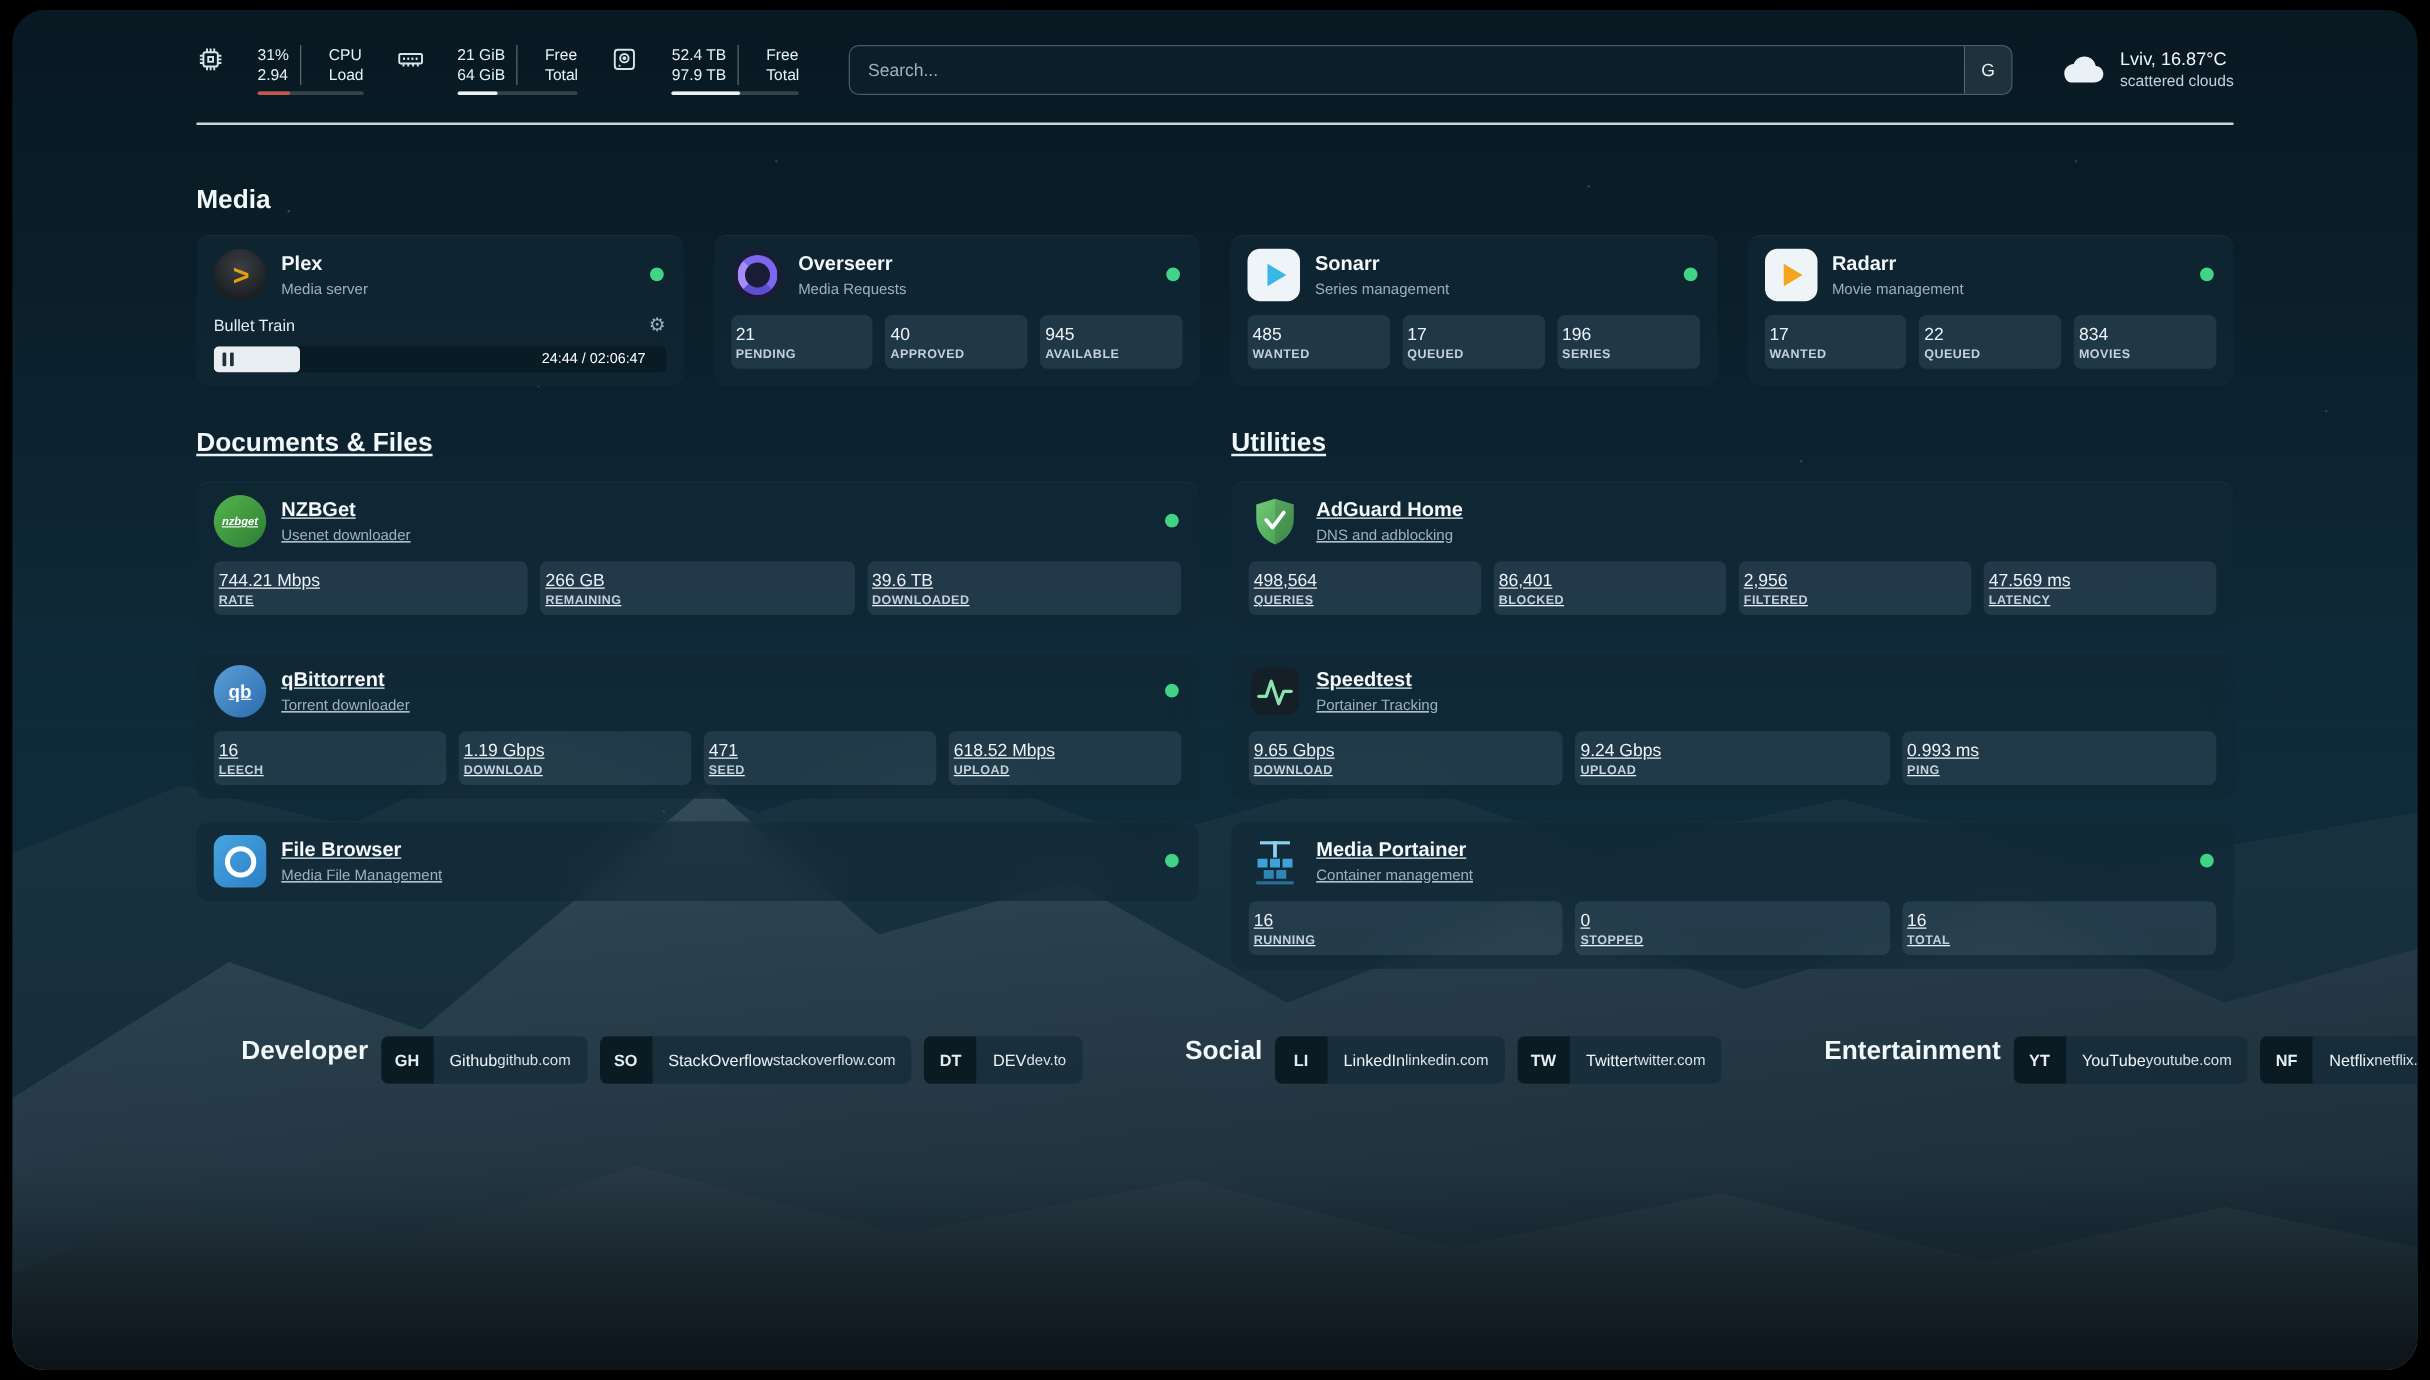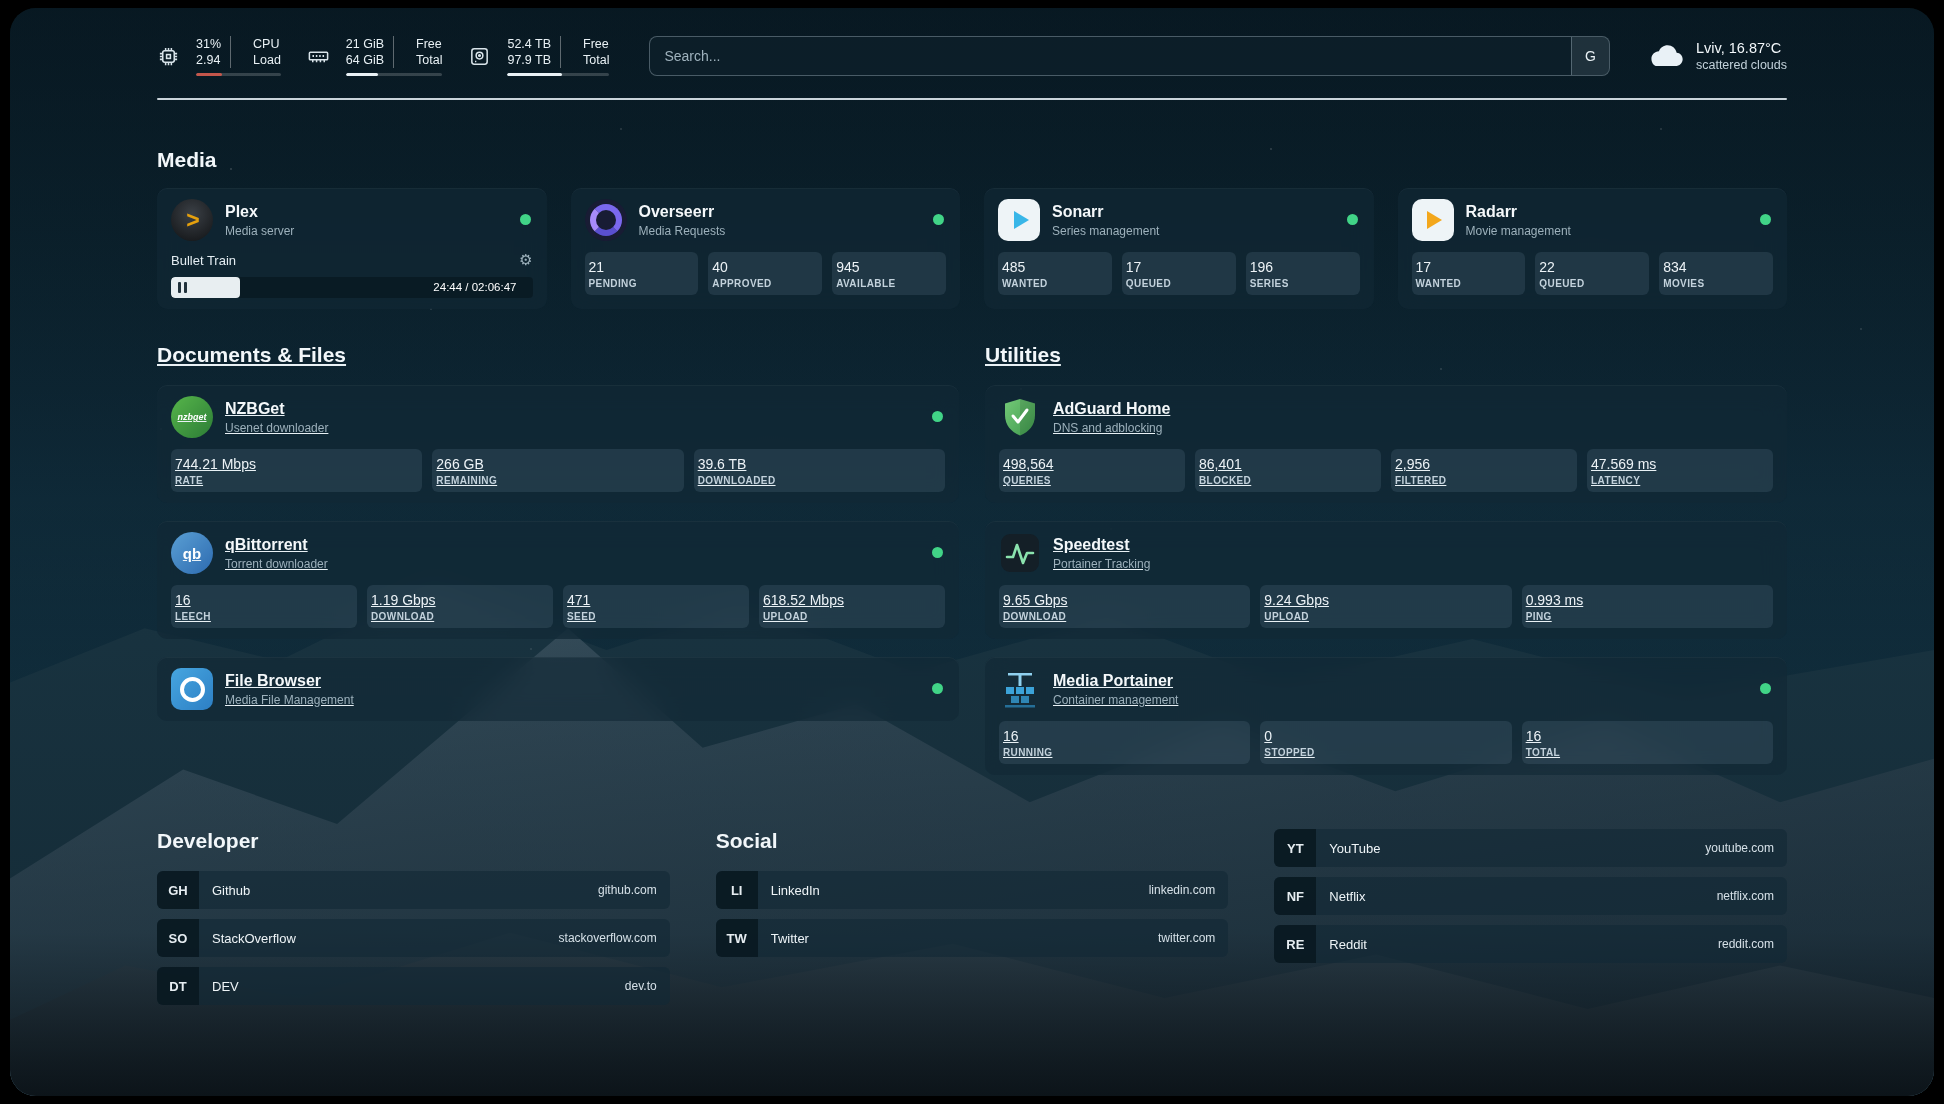--- a/index.html
+++ b/index.html
@@ -31,21 +31,21 @@
       340px 560px 0 0 rgba(255,255,255,.22), 520px 640px 0 0 rgba(255,255,255,.2),
       840px 600px 0 0 rgba(255,255,255,.22), 1010px 380px 0 0 rgba(255,255,255,.25),
       1320px 600px 0 0 rgba(255,255,255,.2), 1650px 120px 0 0 rgba(255,255,255,.3),
       150px 420px 0 0 rgba(255,255,255,.22), 1850px 320px 0 0 rgba(255,255,255,.25); }
 
   
   .container { position:relative; z-index:2; width:1630px; margin:0 auto; padding-top:28px; color:#e9f1f5; }
 
   
   .topbar { display:flex; align-items:center; gap:26px; }
-  .metric { display:flex; align-items:center; gap:16px; }
+  .metric { display:flex; align-items:flex-start; gap:26px; }
   .m-icon { width:23px; height:23px; flex:none; }
   .m-rows { display:flex; font-size:12.5px; line-height:16px; color:#e9f1f5; white-space:nowrap; }
   .m-labs { margin-left:9px; padding-left:22px; border-left:1px solid rgba(255,255,255,0.35); }
   .m-bar { height:3px; background:rgba(255,255,255,0.18); border-radius:2px; margin-top:5px; overflow:hidden; }
   .m-fill { height:100%; border-radius:2px; background:#e9f1f5; }
   .m-fill.cpu { background:#c4564b; }
 
   .searchwrap { flex:1; position:relative; height:40px; margin-left:14px; }
   .searchwrap input { width:100%; height:100%; background:rgba(14,32,43,0.72); border:1px solid rgba(165,185,196,0.4);
     border-radius:8px; color:#e9f1f5; font-size:14px; padding:0 56px 0 14px; outline:none; font-family:"Liberation Sans", sans-serif; }
@@ -107,21 +107,21 @@
   .pause i { display:block; width:3px; height:11px; background:#22323c; border-radius:1px; }
   .ptime { position:absolute; right:16px; top:0; line-height:21px; font-size:11.5px; color:#fff; }
 
   
   .main-cols { display:grid; grid-template-columns:1fr 1fr; gap:26px; margin-top:34px;text-decoration:underline; }
   .col { display:flex; flex-direction:column; gap:18px; }
   .col .section-h { margin-bottom:0; }
 
   
   .bm-grid { display:grid; grid-template-columns:1fr 1fr 1fr; gap:46px; margin-top:54px; }
-  .bm-col { display:flex; flex-direction:column; gap:10px; }
+  .bm-col { display:flex; flex-direction:row; gap:10px;margin-left:36px; }
   .bm-col .section-h { margin-bottom:8px; }
   .bm-row { height:38px; background:rgba(17,40,53,0.62); border-radius:6px; display:flex; align-items:center; overflow:hidden; cursor:pointer; }
   .bm-abbr { width:42px; align-self:stretch; background:rgba(8,22,30,0.8); display:flex; align-items:center; justify-content:center;
              font-size:13px; font-weight:600; color:#e6edf1; flex:none; }
   .bm-name { padding-left:13px; font-size:13px; color:#eef4f7; }
   .bm-url { margin-left:auto; padding-right:13px; font-size:12px; color:#d5e0e7; }
 </style>
 </head>
 <body>
 
@@ -554,20 +554,21 @@
           <div class="bm-url">linkedin.com</div>
         </div>
         <div class="bm-row">
           <div class="bm-abbr">TW</div>
           <div class="bm-name">Twitter</div>
           <div class="bm-url">twitter.com</div>
         </div>
       </div>
 
       <div class="bm-col">
+        <div class="section-h">Entertainment</div>
         <div class="bm-row">
           <div class="bm-abbr">YT</div>
           <div class="bm-name">YouTube</div>
           <div class="bm-url">youtube.com</div>
         </div>
         <div class="bm-row">
           <div class="bm-abbr">NF</div>
           <div class="bm-name">Netflix</div>
           <div class="bm-url">netflix.com</div>
         </div>

